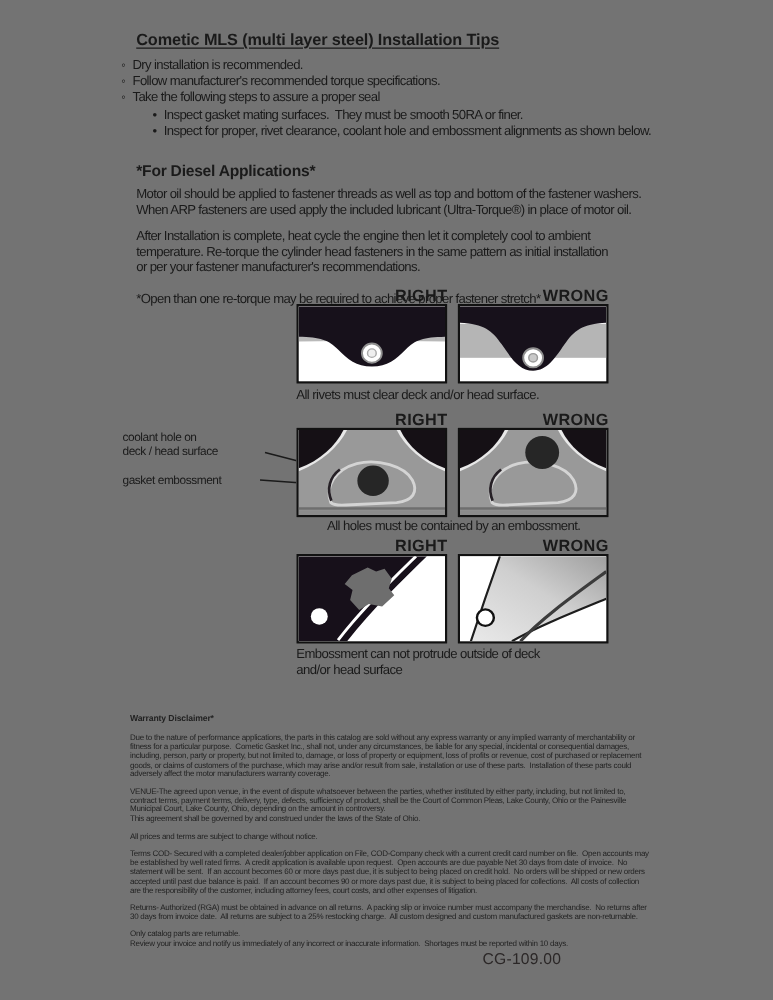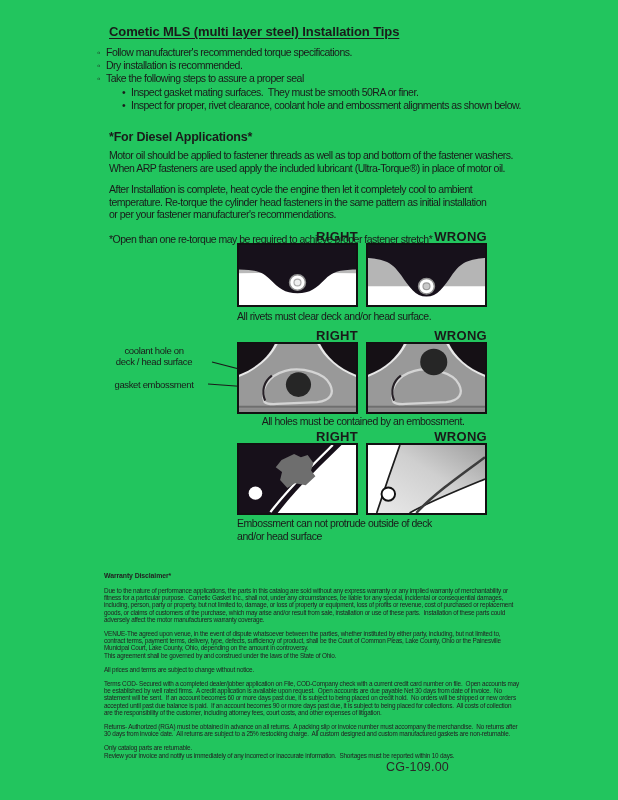--- a/index.html
+++ b/index.html
@@ -1,18 +1,18 @@
 <!DOCTYPE html>
 <html><head>
 <meta charset="utf-8">
 <style>
   * { margin:0; padding:0; box-sizing:border-box; }
   html,body { background:#ffffff; }
   .page {
-    position:relative; width:618px; height:800px; background:#22c55e;
+    position:relative; width:618px; height:800px; background:#737373;
     font-family:"Liberation Sans","DejaVu Sans",sans-serif; color:#1a1a1a;
     overflow:hidden;
   }
   .bt { white-space:pre-wrap; }
 
   
   .topblock { position:absolute; left:97px; top:24px; width:475px; }
   .title {
     margin-left:12px; font-size:13px; font-weight:bold; letter-spacing:-0.1px;
     text-decoration:underline; text-underline-offset:2px; line-height:15px;
@@ -26,40 +26,40 @@
   .diesel h2 { font-size:12.5px; font-weight:bold; letter-spacing:-0.2px; line-height:15px; }
   .body-p { margin-top:4px; font-size:10.5px; letter-spacing:-0.5px; line-height:12.6px; }
   .body-p + .body-p { margin-top:9px; }
   .note-p { margin-top:12px; font-size:10.5px; letter-spacing:-0.5px; line-height:13px; }
 
   
   .fig-label { position:absolute; width:121px; text-align:right; font-size:13px; font-weight:bold; letter-spacing:0.3px; }
   .panel { position:absolute; width:121px; border:2px solid #111111; background:#fff; }
   .panel svg { display:block; }
   .fig-caption { position:absolute; font-size:10.5px; letter-spacing:-0.45px; line-height:12.5px; }
-  .callout { position:absolute; width:112px; text-align:center; font-size:9.5px; letter-spacing:-0.35px; line-height:11px; }
+  .callout { position:absolute; width:112px; text-align:left; font-size:9.5px; letter-spacing:-0.35px; line-height:11px; }
   .leaders { position:absolute; left:120px; top:338px; pointer-events:none; }
 
   
   .disclaimer { position:absolute; left:104px; top:572px; width:478px; color:#222; }
   .disclaimer h3 { font-size:6.9px; font-weight:bold; letter-spacing:-0.1px; line-height:8px; }
   .disc-p { margin-top:7px; font-size:6.4px; letter-spacing:-0.2px; line-height:7.2px; }
 
   .footer-code { position:absolute; left:386px; top:760px; font-size:12.5px; letter-spacing:0.2px; color:#2b2727; }
 </style>
 </head>
 <body>
 
 <div class="page">
 
   <div class="topblock">
     <h1 class="title bt">Cometic MLS (multi layer steel) Installation Tips</h1>
     <div class="tips">
+      <div class="tip bt">Dry installation is recommended.</div>
       <div class="tip bt">Follow manufacturer's recommended torque specifications.</div>
-      <div class="tip bt">Dry installation is recommended.</div>
       <div class="tip bt">Take the following steps to assure a proper seal</div>
       <div class="subtip bt">Inspect gasket mating surfaces.  They must be smooth 50RA or finer.</div>
       <div class="subtip bt">Inspect for proper, rivet clearance, coolant hole and embossment alignments as shown below.</div>
     </div>
     <div class="diesel">
       <h2 class="bt">*For Diesel Applications*</h2>
       <p class="body-p bt">Motor oil should be applied to fastener threads as well as top and bottom of the fastener washers.
 When ARP fasteners are used apply the included lubricant (Ultra-Torque®) in place of motor oil.</p>
       <p class="body-p bt">After Installation is complete, heat cycle the engine then let it completely cool to ambient
 temperature. Re-torque the cylinder head fasteners in the same pattern as initial installation

